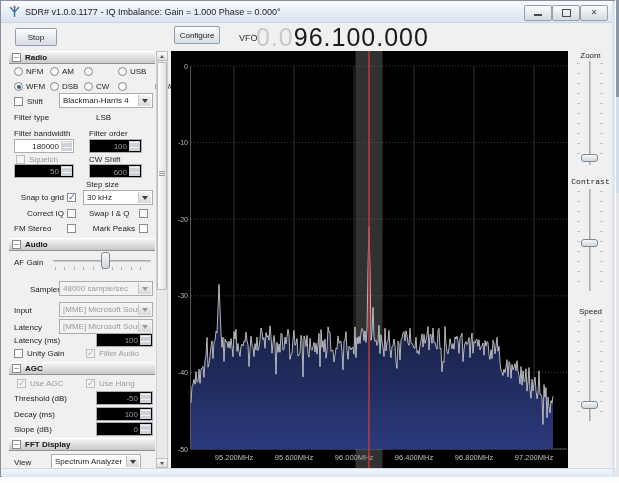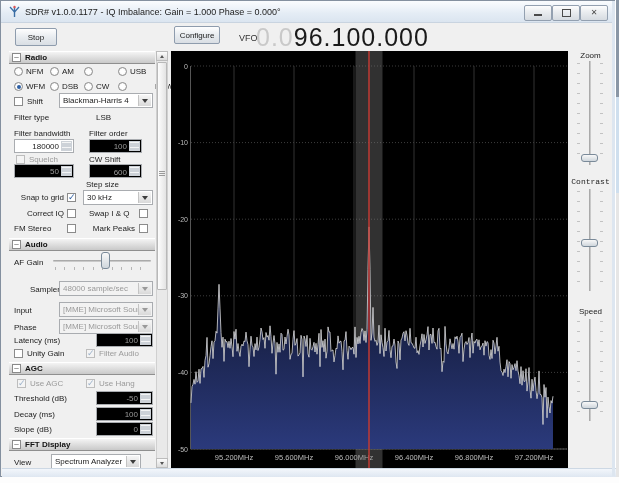--- a/index.html
+++ b/index.html
@@ -248,21 +248,21 @@
         <div class="tri"></div>
       </div>
   </div>
   <div class="lbl" style="left:13px;top:305px;">Input</div>
   <div class="dd ddis" style="left:58px;top:301px;width:94px;">
     <span>[MME] Microsoft Sound</span>
     <div class="arrbox">
         <div class="tri"></div>
       </div>
   </div>
-  <div class="lbl" style="left:13px;top:322px;">Phase</div>
+  <div class="lbl" style="left:13px;top:322px;">Latency</div>
   <div class="dd ddis" style="left:58px;top:318px;width:94px;">
     <span>[MME] Microsoft Sound</span>
     <div class="arrbox">
         <div class="tri"></div>
       </div>
   </div>
   <div class="lbl" style="left:13px;top:335px;">Latency (ms)</div>
   <div class="spin sdis" style="left:95px;top:332px;width:57px;">
     <span>100</span>
     <div class="arrs">

